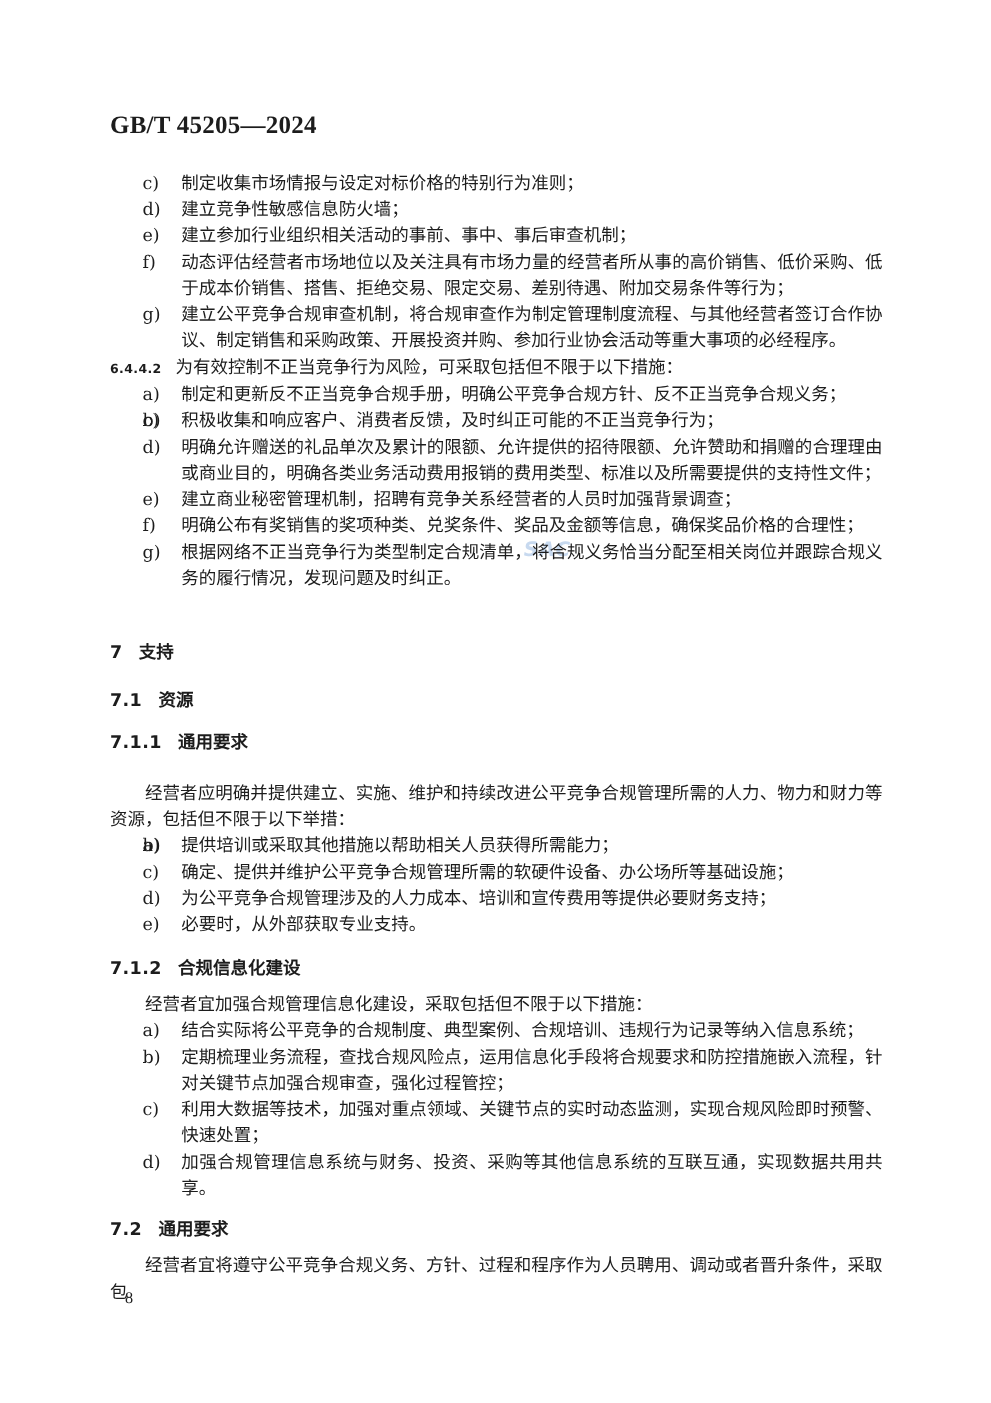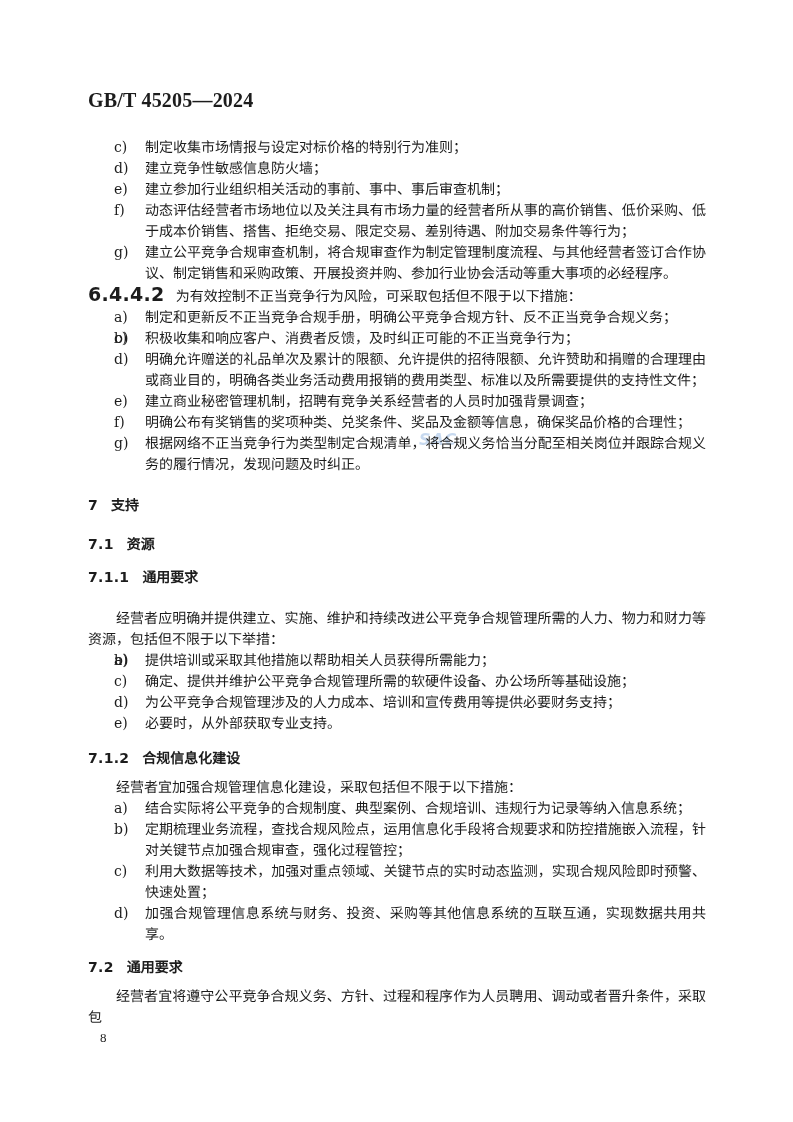--- a/index.html
+++ b/index.html
@@ -24,28 +24,28 @@
     font-family:"Liberation Serif","DejaVu Serif",serif;
     font-weight:bold; font-size:20px; letter-spacing:0.2px;
     margin-bottom:26px;
   }
   .list { list-style:none; }
   .li { position:relative; padding-left:57px; text-align:justify; }
   .li .lbl { position:absolute; left:26px; top:0; }
   .clause { text-align:justify; }
   .clause-num {
     font-family:"DejaVu Sans","Liberation Sans",sans-serif;
-    font-weight:bold; font-size:19px; margin-right:11px; letter-spacing:0.3px;
+    font-weight:bold; font-size:10px; margin-right:11px; letter-spacing:0.3px;
   }
   .hsec {
     font-family:"DejaVu Sans","Liberation Sans",sans-serif;
     font-weight:bold; font-size:14px; line-height:21px;
   }
   .hsec .num { margin-right:13px; letter-spacing:0.3px; }
-  .h-7   { margin-top:20px; }
+  .h-7   { margin-top:38px; }
   .h-71  { margin-top:18px; }
   .h-711 { margin-top:12px; }
   .h-712 { margin-top:14px; }
   .h-72  { margin-top:12px; }
   .para { text-indent:2em; text-align:justify; margin-top:20px; }
   .para-tight { margin-top:8px; }
   .pagenum {
     position:absolute; left:100px; top:1030px; z-index:1;
     font-size:13px; font-family:"Liberation Serif","DejaVu Serif",serif;
   }

